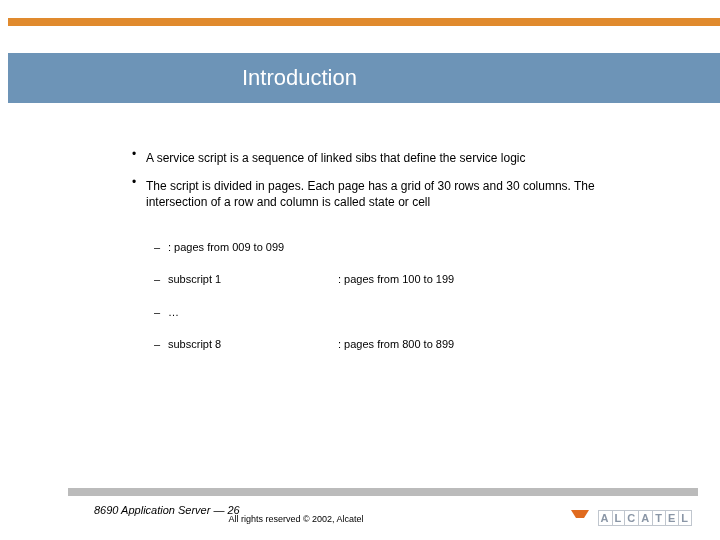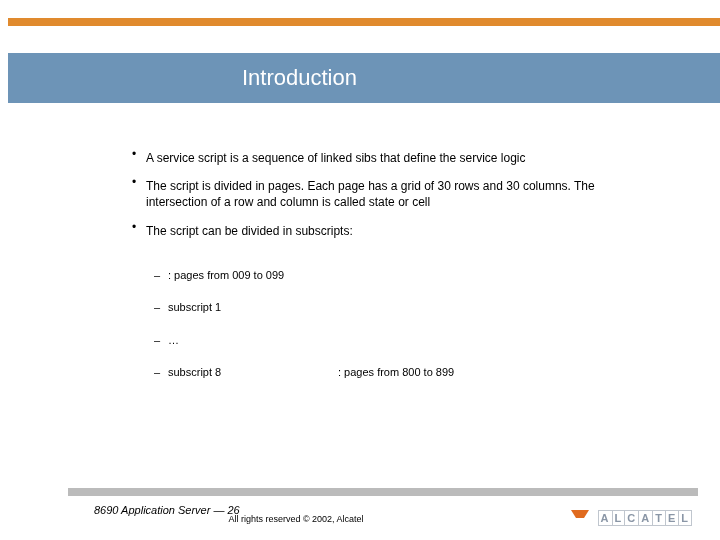--- a/index.html
+++ b/index.html
@@ -46,31 +46,31 @@
 
   <div class="title-band">
     <div class="title-text">Introduction</div>
   </div>
 
   <div class="content">
 
     <ul class="bullets">
       <li>A service script is a sequence of linked sibs that define the service logic</li>
       <li>The script is divided in pages. Each page has a grid of 30 rows and 30 columns. The intersection of a row and column is called state or cell</li>
-      <li>The script can be divided in subscripts:</li>
     </ul>
 
     <div class="subtable">
       <div class="subrow">
         <div class="dash">–</div>
         <div class="desc">: pages from 009 to 099</div>
       </div>
       <div class="subrow">
         <div class="dash">–</div>
         <div class="label">subscript 1</div>
+        <div class="desc">: pages from 100 to 199</div>
       </div>
       <div class="subrow">
         <div class="dash">–</div>
         <div class="label">…</div>
         <div class="desc"></div>
       </div>
       <div class="subrow">
         <div class="dash">–</div>
         <div class="label">subscript 8</div>
         <div class="desc">: pages from 800 to 899</div>

